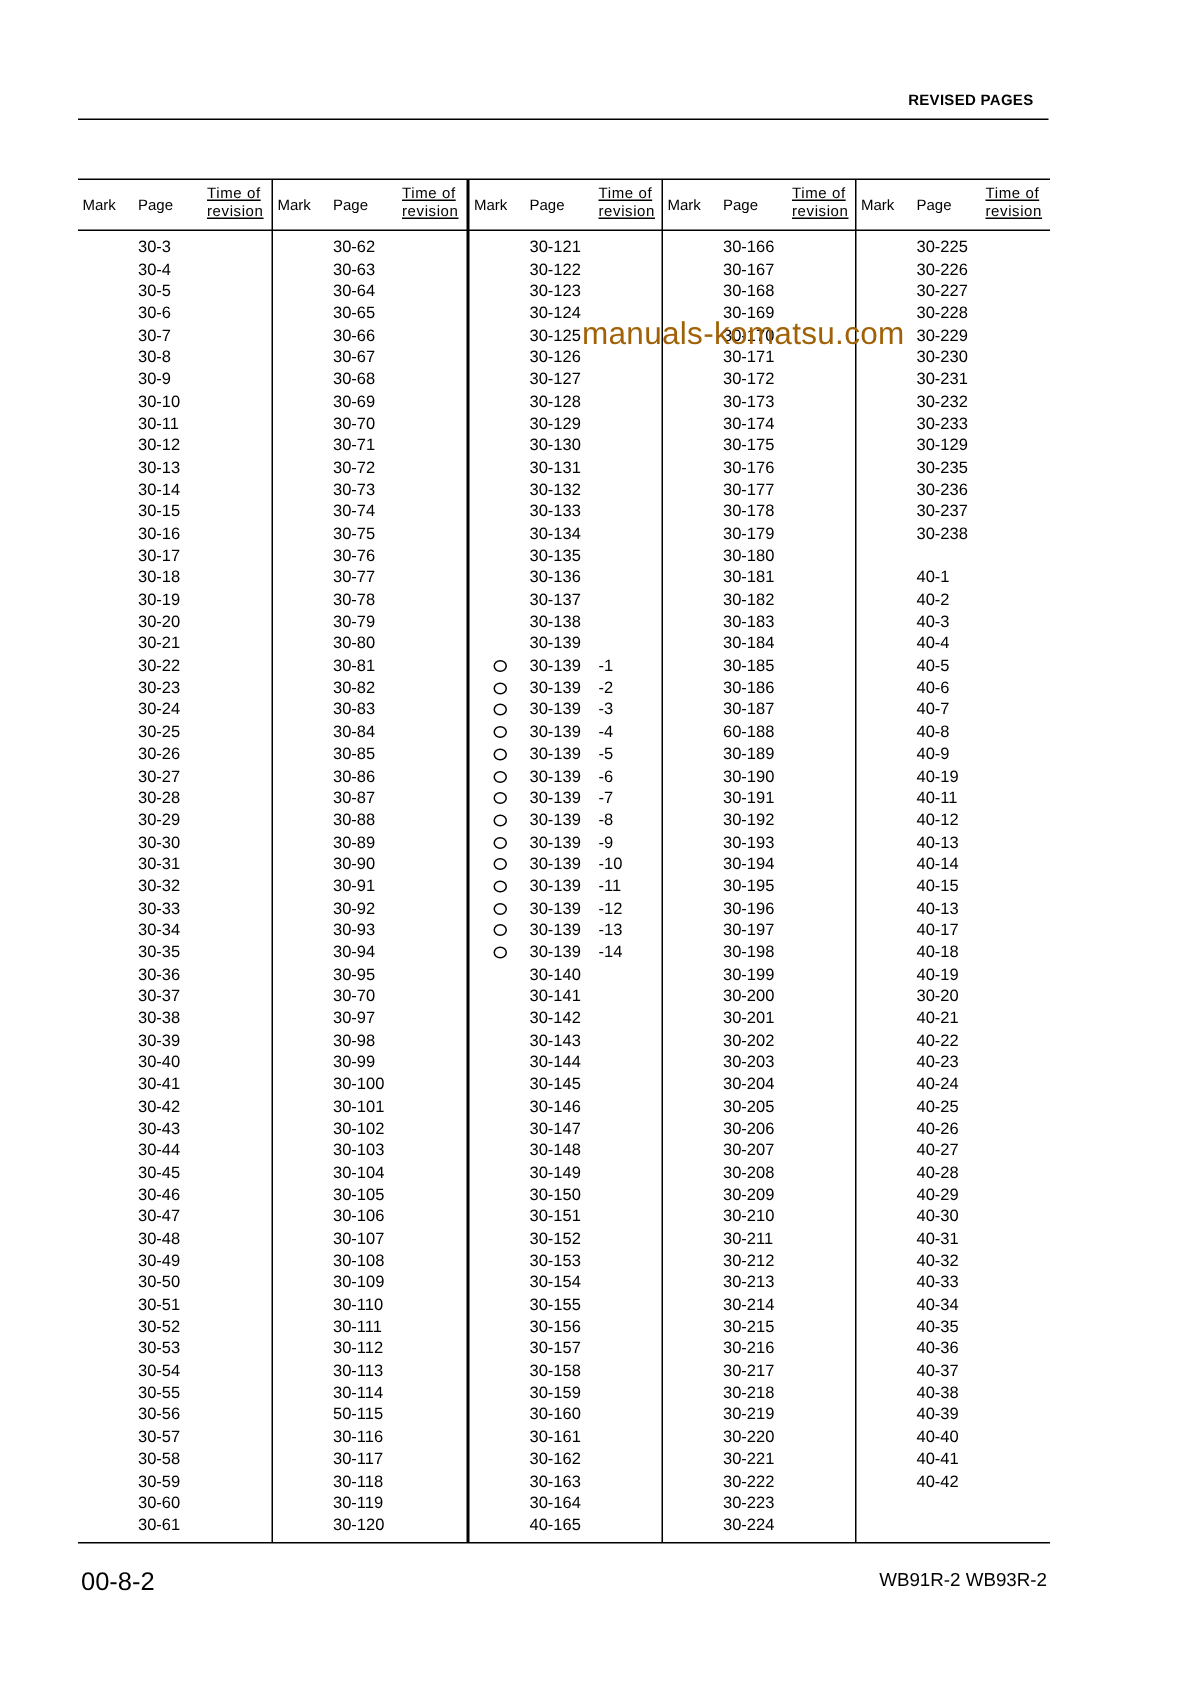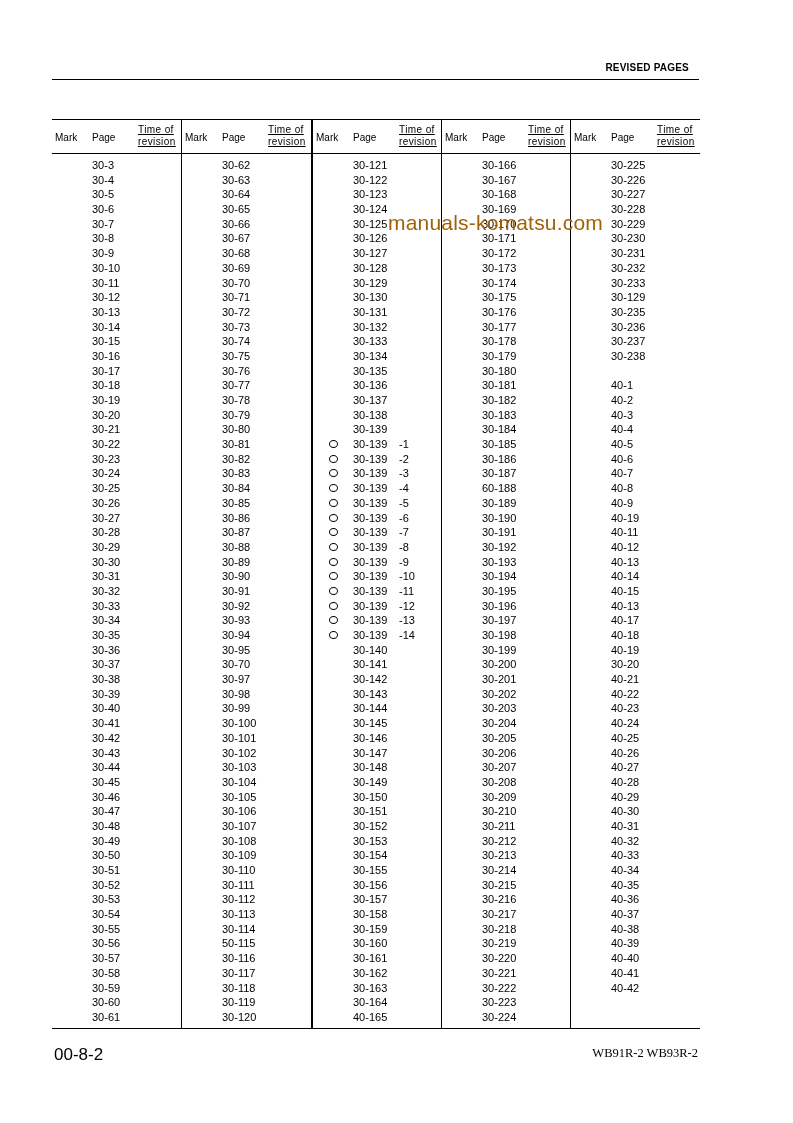--- a/index.html
+++ b/index.html
@@ -15,21 +15,21 @@
   .th.mark{left:3px;top:12px;}
   .th.page{left:40px;top:12px;}
   .th.time{left:86px;top:4px;letter-spacing:0.4px;text-decoration:underline;}
   .rows{position:absolute;top:38px;left:0;width:100%;}
   .row{height:14.7px;font-size:11px;line-height:14.7px;position:relative;}
   .row .pg{position:absolute;left:40px;}
   .row .mk{position:absolute;left:16px;top:3px;width:9px;height:8px;border:1.6px solid #000;border-radius:50%;box-sizing:border-box;}
   .row .sfx{position:absolute;left:86px;}
   .watermark{position:absolute;left:388px;top:211px;font-size:21px;color:#a16207;letter-spacing:0.2px;}
   .footer-left{position:absolute;left:54px;top:1045px;font-size:17px;}
-  .footer-right{position:absolute;right:95px;top:1046px;font-size:12.5px;font-family:Liberation Serif, serif;}
+  .footer-right{position:absolute;right:95px;top:1046px;font-size:12.5px;}
 </style>
 </head>
 <body>
 
 <div class="hdr-title">REVISED PAGES</div>
 <div class="hdr-rule"></div>
 
 <div class="tbl" id="tbl">
     <div class="col" style="left: 0px; width: 129px;">
       <div class="th mark">Mark</div>

